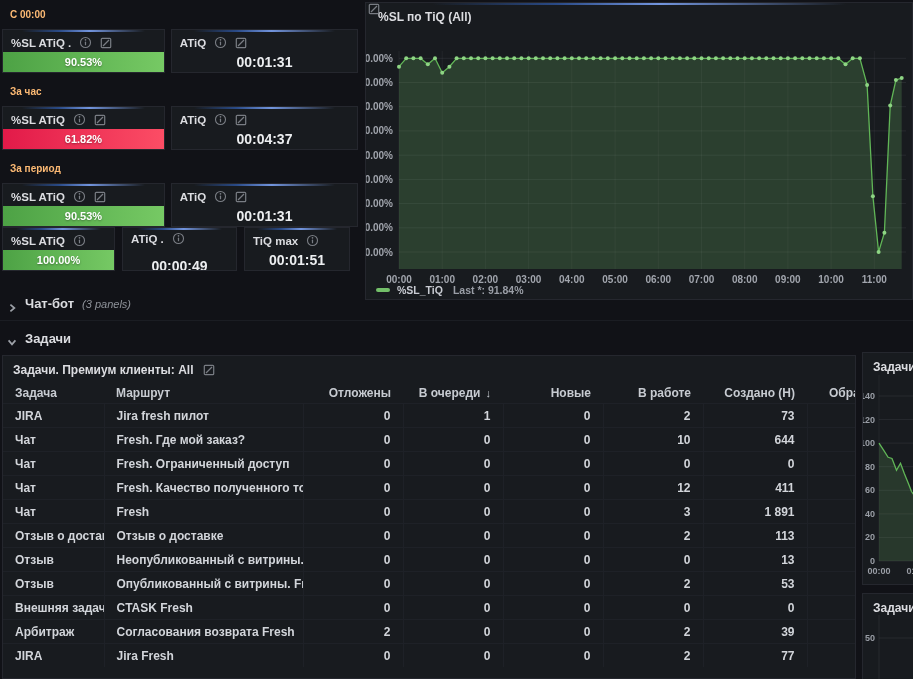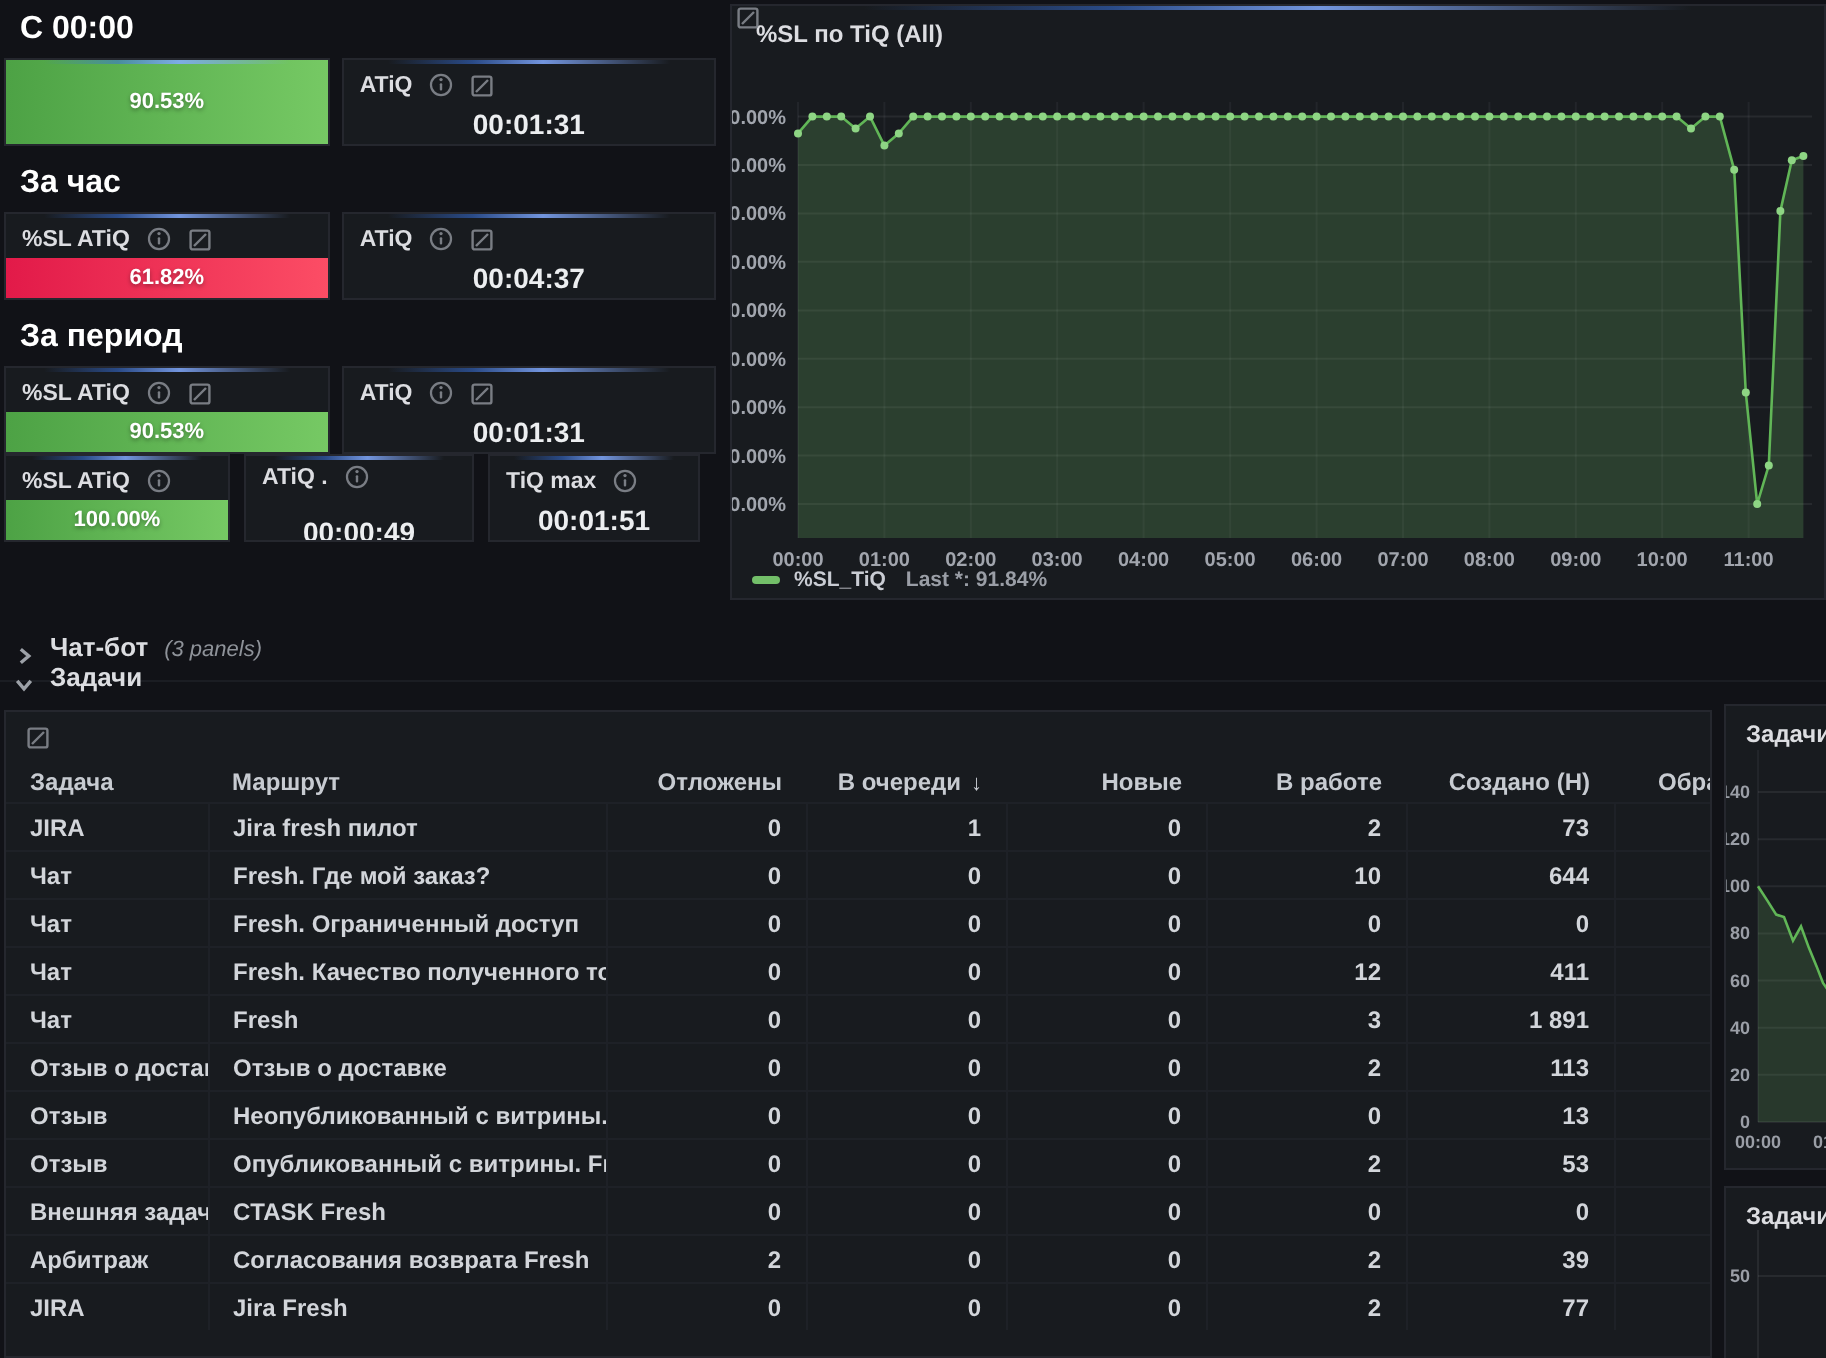--- a/index.html
+++ b/index.html
@@ -21,21 +21,21 @@
     background:linear-gradient(90deg,rgba(56,113,220,0),rgba(56,113,220,.55) 30%,rgba(130,170,255,.85) 55%,rgba(56,113,220,0));
     pointer-events:none;z-index:3;
   }
   .p-hd{display:flex;align-items:center;gap:9px;padding:7px 10px 3px 10px;}
   .p-title{font-size:12px;font-weight:700;color:#dcdde1;white-space:nowrap;cursor:pointer;}
   .picon{display:inline-flex;align-items:center;opacity:.85;cursor:pointer;}
 
   
   #stat-sections{position:absolute;left:2px;top:0;width:356px;}
   .section:first-child .sec-label{margin-top:8px;}
-  .sec-label{margin:12px 0 7px 8px;font-size:16px;font-weight:700;color:#ffffff;height:14px;line-height:14px;}
+  .sec-label{margin:12px 0 7px 8px;font-size:10px;font-weight:700;color:#fdba74;height:14px;line-height:14px;}
   .prow{display:flex;}
   .prow-2{gap:6px;}
   .prow-2 .stat:nth-child(1){width:174px;}
   .prow-2 .stat:nth-child(2){width:200px;}
   .prow-3{gap:7px;}
   .prow-3 .stat:nth-child(1){width:113px;}
   .prow-3 .stat:nth-child(2){width:115px;gap:12px;}
   .prow-3 .stat:nth-child(3){width:106px;}
   .stat{
     position:relative;height:44px;background:#181b1f;border:1px solid #25272e;
@@ -55,21 +55,21 @@
   .tick2{fill:#9a9ea6;font-size:9px;font-weight:700;font-family:"Liberation Sans",sans-serif;}
   .legend{position:absolute;left:10px;bottom:3px;display:flex;align-items:center;}
   .legend-item{display:flex;align-items:center;gap:7px;cursor:pointer;}
   .lmark{display:inline-block;width:14px;height:4px;border-radius:2px;background:#73bf69;}
   .lname{font-size:10.5px;font-weight:700;color:#c9ccd3;}
   .lstat{font-size:10.5px;font-weight:700;color:#9a9ea6;margin-left:3px;}
 
   
   .rowhdr{position:absolute;left:0;width:913px;display:flex;align-items:baseline;gap:8px;
     padding-left:7px;box-sizing:border-box;cursor:pointer;}
-  #row-chatbot{top:316px;height:25px;border-bottom:1px solid #1b1d23;}
+  #row-chatbot{top:296px;height:25px;border-bottom:1px solid #1b1d23;}
   #row-tasks{top:331px;height:21px;}
   .chev{display:inline-flex;align-self:center;}
   .rtitle{font-size:13px;font-weight:700;color:#dcdde1;}
   .rmeta{font-size:11px;font-style:italic;color:#8e9299;font-weight:400;}
 
   
   .table-panel{left:2px;top:355px;width:854px;height:324px;}
   #tbl{border-collapse:collapse;table-layout:fixed;width:934px;margin-top:3px;}
   #tbl th{height:20px;font-size:12px;font-weight:700;color:#c7cbd1;padding:0 12px;
     white-space:nowrap;overflow:hidden;cursor:pointer;}
@@ -89,20 +89,36 @@
 </head>
 <body>
 
 <div id="app">
 
   <div id="stat-sections">
       <div class="section">
         <div class="sec-label">С 00:00</div>
         <div class="prow prow-2">
           <div class="stat glow">
+            <div class="stat-hd">
+              <span class="stat-title">%SL ATiQ .</span>
+              <span class="picon">
+                <svg width="13" height="13" viewBox="0 0 14 14">
+                  <circle cx="7" cy="7" r="5.4" fill="none" stroke="#8b8f96" stroke-width="1.2"></circle>
+                  <rect x="6.35" y="6" width="1.3" height="4" rx="0.6" fill="#8b8f96"></rect>
+                  <circle cx="7" cy="4.1" r="0.9" fill="#8b8f96"></circle>
+                </svg>
+              </span>
+              <span class="picon">
+                <svg width="12" height="12" viewBox="0 0 12 12">
+                  <rect x="1.3" y="1.3" width="9.4" height="9.4" rx="1" fill="none" stroke="#8b8f96" stroke-width="1.2"></rect>
+                  <path d="M3 9L9 3" stroke="#8b8f96" stroke-width="1.2"></path>
+                </svg>
+              </span>
+            </div>
             <div class="stat-bar" style="background: linear-gradient(90deg, rgb(77, 162, 69), rgb(118, 201, 100));">90.53%</div>
           </div>
           <div class="stat glow">
             <div class="stat-hd">
               <span class="stat-title">ATiQ</span>
               <span class="picon">
                 <svg width="13" height="13" viewBox="0 0 14 14">
                   <circle cx="7" cy="7" r="5.4" fill="none" stroke="#8b8f96" stroke-width="1.2"></circle>
                   <rect x="6.35" y="6" width="1.3" height="4" rx="0.6" fill="#8b8f96"></rect>
                   <circle cx="7" cy="4.1" r="0.9" fill="#8b8f96"></circle>
@@ -401,20 +417,21 @@
     <span class="chev js-chev-down">
         <svg width="10" height="10" viewBox="0 0 10 10">
           <path d="M1.6 3.4L5 7.4L8.4 3.4" fill="none" stroke="#9da1a8" stroke-width="1.7"></path>
         </svg>
       </span>
     <span class="rtitle">Задачи</span>
   </div>
 
   <section class="panel table-panel">
     <div class="p-hd">
+      <span class="p-title">Задачи. Премиум клиенты: All</span>
       <span class="picon js-link-icon">
           <svg width="12" height="12" viewBox="0 0 12 12">
             <rect x="1.3" y="1.3" width="9.4" height="9.4" rx="1" fill="none" stroke="#8b8f96" stroke-width="1.2"></rect>
             <path d="M3 9L9 3" stroke="#8b8f96" stroke-width="1.2"></path>
           </svg>
         </span>
     </div>
     <table id="tbl">
       <colgroup>
           <col style="width: 101px;">

